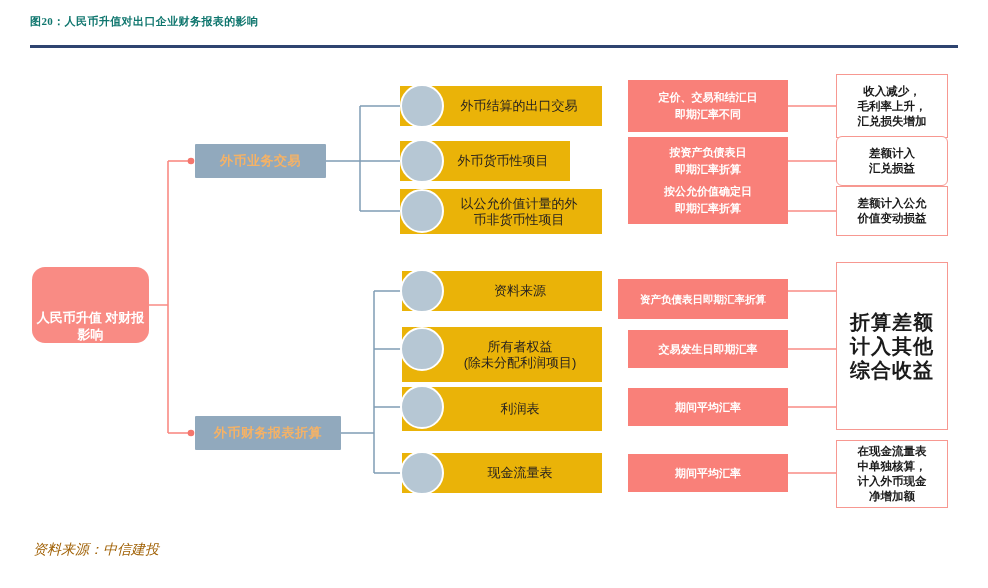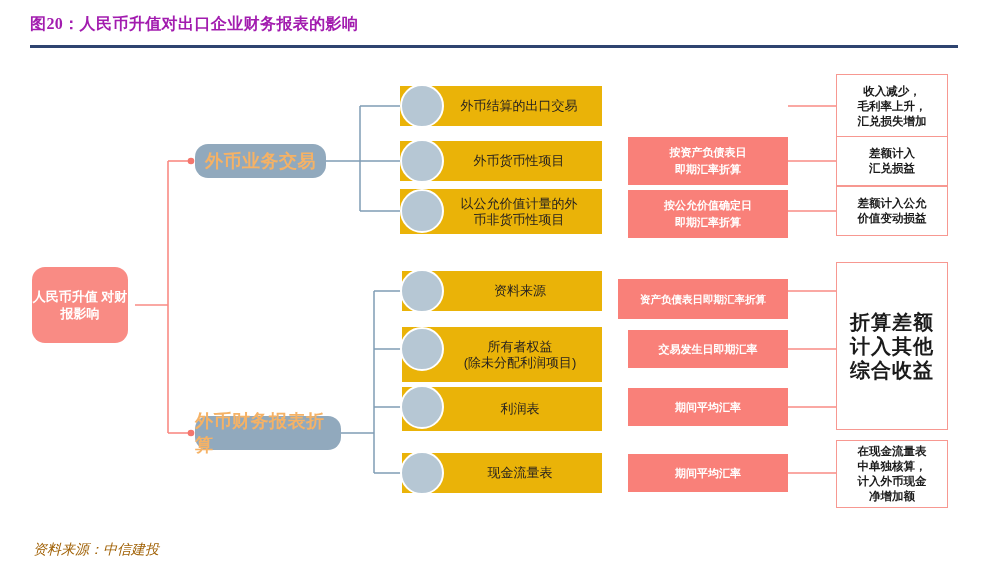--- a/index.html
+++ b/index.html
@@ -9,21 +9,21 @@
     font-family:"Liberation Sans","DejaVu Sans",sans-serif;
     overflow:hidden;
     position:relative;
   }
   
   #header{
     position:absolute;left:30px;top:14px;width:928px;
   }
   #title{
     font-family:"Liberation Serif","DejaVu Serif",serif;
-    font-weight:bold;font-size:16px;color:#a21caf;
+    font-weight:bold;font-size:11px;color:#0f766e;
     letter-spacing:.4px;white-space:nowrap;
   }
   #title-rule{
     position:absolute;left:0;top:31px;width:928px;height:3px;
     background:#2e4470;
   }
   
   #footer{
     position:absolute;left:33px;top:541px;
     font-family:"Liberation Serif","DejaVu Serif",serif;
@@ -40,22 +40,22 @@
     border-radius:13px;
     color:#ffffff;font-weight:bold;font-size:13px;
     line-height:17px;text-align:center;
     display:flex;align-items:center;justify-content:center;
     box-sizing:border-box;
   }
   
   .branch-node{
     position:absolute;
     background:#91a9bd;
-    border-radius:13px;
-    color:#f5b266;font-weight:bold;font-size:18px;
+    border-radius:1px;
+    color:#f5b266;font-weight:bold;font-size:13px;
     letter-spacing:.5px;
     display:flex;align-items:center;justify-content:center;
     box-sizing:border-box;
   }
   
   .item-bar{
     position:absolute;
     background:#eab308;
     box-sizing:border-box;
     display:flex;align-items:center;justify-content:center;
@@ -138,61 +138,65 @@
       <path d="M788 56 L836 56"></path>
       <path d="M788 111 L836 111"></path>
       <path d="M788 161 L836 161"></path>
       <path d="M788 241 L836 241"></path>
       <path d="M788 299 L836 299"></path>
       <path d="M788 357 L836 357"></path>
       <path d="M788 423 L836 423"></path>
     </g>
   </svg>
 
-  <div class="root-node" style="left:32px;top:217px;width:96px;height:76px;">
+  <div class="root-node" style="left:32px;top:217px;width:117px;height:76px;align-items:flex-end;">
     <span>人民币升值
 对财报影响</span>
   </div>
 
   <div class="branch-node" style="left:195px;top:94px;width:131px;height:34px;">
     <span>外币业务交易</span>
   </div>
   <div class="branch-node" style="left:195px;top:366px;width:146px;height:34px;">
     <span>外币财务报表折算</span>
   </div>
 
   <div class="item-bar" style="left:400px;top:36px;width:202px;height:40px;">
     <span class="item-label">外币结算的出口交易</span>
   </div>
   <div class="item-circle" style="left:400px;top:34px;width:44px;height:44px;"></div>
+  <div class="pink-box" style="left:628px;top:30px;width:160px;height:52px;">
+    <span>定价、交易和结汇日
+即期汇率不同</span>
+  </div>
   <div class="out-box" style="left:836px;top:24px;width:112px;height:64px;">
     <span>收入减少，
 毛利率上升，
 汇兑损失增加</span>
   </div>
 
-  <div class="item-bar" style="left:400px;top:91px;width:202px;height:40px;">
+  <div class="item-bar" style="left:400px;top:91px;width:170px;height:40px;">
     <span class="item-label">外币货币性项目</span>
   </div>
   <div class="item-circle" style="left:400px;top:89px;width:44px;height:44px;"></div>
   <div class="pink-box" style="left:628px;top:87px;width:160px;height:48px;">
     <span>按资产负债表日
 即期汇率折算</span>
   </div>
-  <div class="out-box" style="left:836px;top:86px;width:112px;height:50px;">
+  <div class="out-box" style="left:836px;top:86px;width:112px;height:50px;border-radius:6px;">
     <span>差额计入
 汇兑损益</span>
   </div>
 
   <div class="item-bar" style="left:400px;top:139px;width:202px;height:45px;">
     <span class="item-label">以公允价值计量的外
 币非货币性项目</span>
   </div>
   <div class="item-circle" style="left:400px;top:139px;width:44px;height:44px;"></div>
-  <div class="pink-box" style="left:628px;top:140px;width:160px;height:48px;">
+  <div class="pink-box" style="left:628px;top:126px;width:160px;height:48px;">
     <span>按公允价值确定日
 即期汇率折算</span>
   </div>
   <div class="out-box" style="left:836px;top:136px;width:112px;height:50px;">
     <span>差额计入公允
 价值变动损益</span>
   </div>
 
   <div class="item-bar" style="left:402px;top:221px;width:200px;height:40px;">
     <span class="item-label">资料来源</span>

